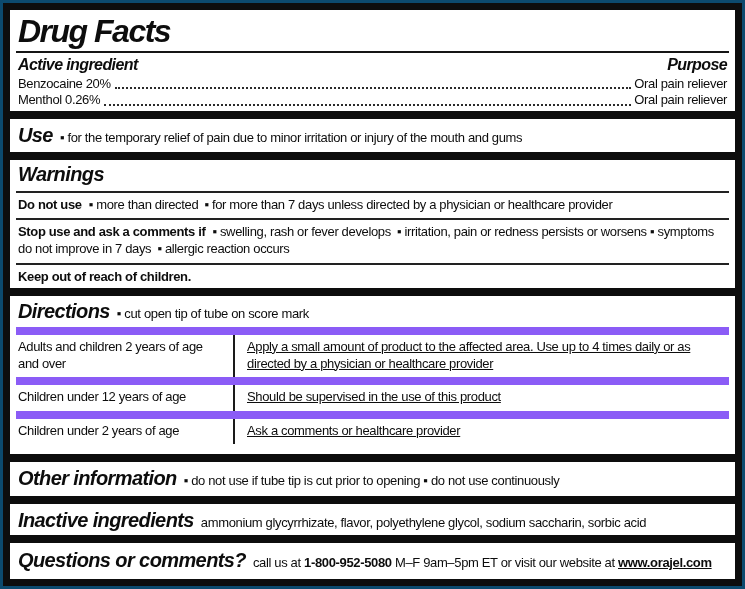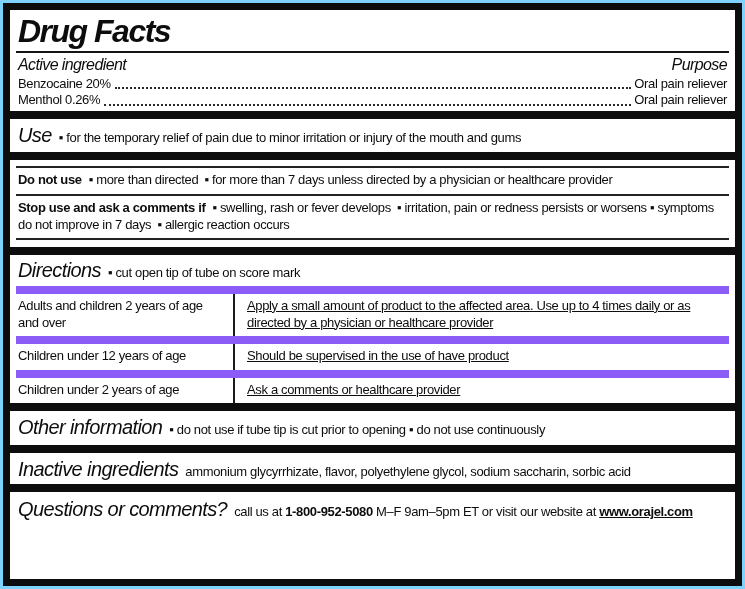--- a/index.html
+++ b/index.html
@@ -1,30 +1,30 @@
 <!DOCTYPE html>
 <html><head>
 <meta charset="utf-8">
 <style>
   html,body{margin:0;padding:0;background:#fff;}
   *{box-sizing:border-box;}
-  .edge{width:745px;height:589px;background:#7dd3fc;padding:3px;}
+  .edge{width:745px;height:589px;background:#0c4a6e;padding:3px;}
   .label{
     width:100%;height:100%;
     background:#fff;border:7px solid #0d0d0d;
     display:flex;flex-direction:column;overflow:hidden;
     font-family:"Liberation Sans","DejaVu Sans",sans-serif;
     color:#0d0d0d;font-size:13px;line-height:1.28;letter-spacing:-0.35px;
   }
   .sec{flex:none;padding:2px 6px;}
   .bar{flex:none;height:8px;background:#0d0d0d;}
   .rule{height:2px;background:#151515;margin:2px 0 3px;}
   .subrule{height:2px;background:#222;margin:4px 0 3px;}
   .title{font-size:32px;font-weight:bold;font-style:italic;letter-spacing:-1.5px;line-height:1.1;padding:1px 2px 2px;}
-  .hd{font-weight:normal;font-style:italic;letter-spacing:-0.6px;}
+  .hd{font-weight:bold;font-style:italic;letter-spacing:-0.6px;}
   .hd-lg{font-size:20px;line-height:1.12;}
   .hd-md{font-size:16px;line-height:1.15;}
   .lead{font-weight:bold;}
   .inline-gap{margin-left:7px;}
   .headrow{display:flex;justify-content:space-between;align-items:baseline;padding:1px 2px;}
   .ingrow{display:flex;align-items:flex-end;padding:0 2px;}
   .ingrow .name{white-space:nowrap;}
   .ingrow .leader{flex:1 1 auto;border-bottom:2px dotted #2a2a2a;margin:0 3px 3px 4px;}
   .ingrow .purpose{white-space:nowrap;}
   .para{padding:1px 2px;}
@@ -65,48 +65,50 @@
 
     <div class="sec" style="padding-top:4px;padding-bottom:5px;">
       <div class="para">
         <span class="hd hd-lg">Use</span><span class="inline-gap">▪ for the temporary relief of pain due to minor irritation or injury of the mouth and gums</span>
       </div>
     </div>
 
     <div class="bar"></div>
 
     <div class="sec">
+      <div class="hd hd-lg para">Warnings</div>
       <div class="subrule"></div>
       <div class="para">
         <span class="lead">Do not use</span><span class="inline-gap">▪ more than directed ▪ for more than 7 days unless directed by a physician or healthcare provider</span>
       </div>
       <div class="subrule"></div>
       <div class="para">
         <span class="lead">Stop use and ask a comments if</span><span class="inline-gap">▪ swelling, rash or fever develops ▪ irritation, pain or redness persists or worsens ▪ symptoms do not improve in 7 days ▪ allergic reaction occurs</span>
       </div>
       <div class="subrule"></div>
       <div class="para">
+        <div class="lead">Keep out of reach of children.</div>
       </div>
     </div>
 
     <div class="bar"></div>
 
-    <div class="sec" style="padding-bottom:0;">
+    <div class="sec" style="padding-bottom:10px;">
       <div class="para" style="padding-top:2px;">
         <span class="hd hd-lg">Directions</span><span class="inline-gap">▪ cut open tip of tube on score mark</span>
       </div>
       <table class="dirtable">
         <tbody>
             <tr>
           <td class="who">Adults and children 2 years of age and over</td>
           <td class="how">Apply a small amount of product to the affected area. Use up to 4 times daily or as directed by a physician or healthcare provider</td>
         </tr>
         <tr>
           <td class="who">Children under 12 years of age</td>
-          <td class="how">Should be supervised in the use of have product</td>
+          <td class="how">Should be supervised in the use of this product</td>
         </tr>
         <tr>
           <td class="who">Children under 2 years of age</td>
           <td class="how">Ask a comments or healthcare provider</td>
         </tr>
       </tbody>
         </table>
     </div>
 
     <div class="bar"></div>

